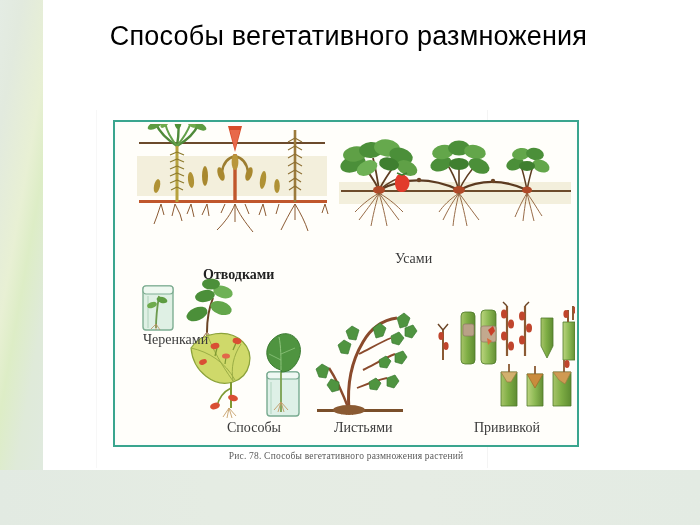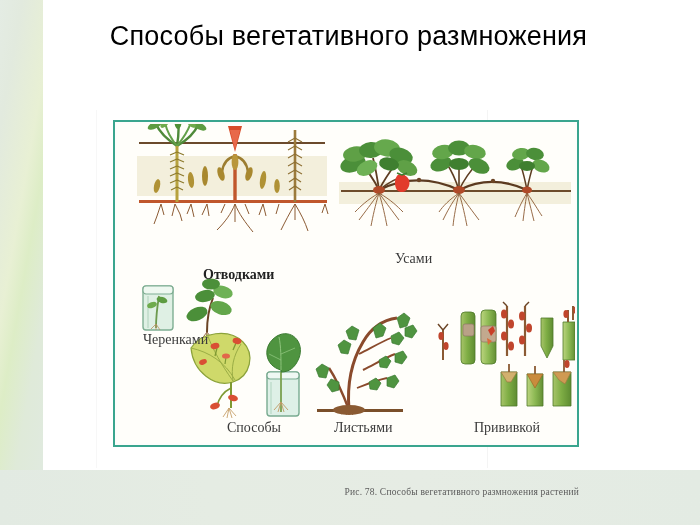--- a/index.html
+++ b/index.html
@@ -90,26 +90,25 @@
     pointer-events: none;
     z-index: 40;
     font-family: "DejaVu Sans", sans-serif;
   }
 
   
   #figure-caption {
     position: absolute;
     left: 16px; top: 341px;
     width: 466px;
-    text-align: right;
+    text-align: center;
     font-family: "Liberation Serif", serif;
     font-size: 9.5px;
     color: #5a5a5a;
     letter-spacing: 0.2px;
-    margin-top: 36px;
   }
 
   
   .panel-label {
     position: absolute;
     font-size: 14px;
     color: #3b3b3b;
     white-space: nowrap;
     z-index: 30;
     font-family: Liberation Serif, serif;

